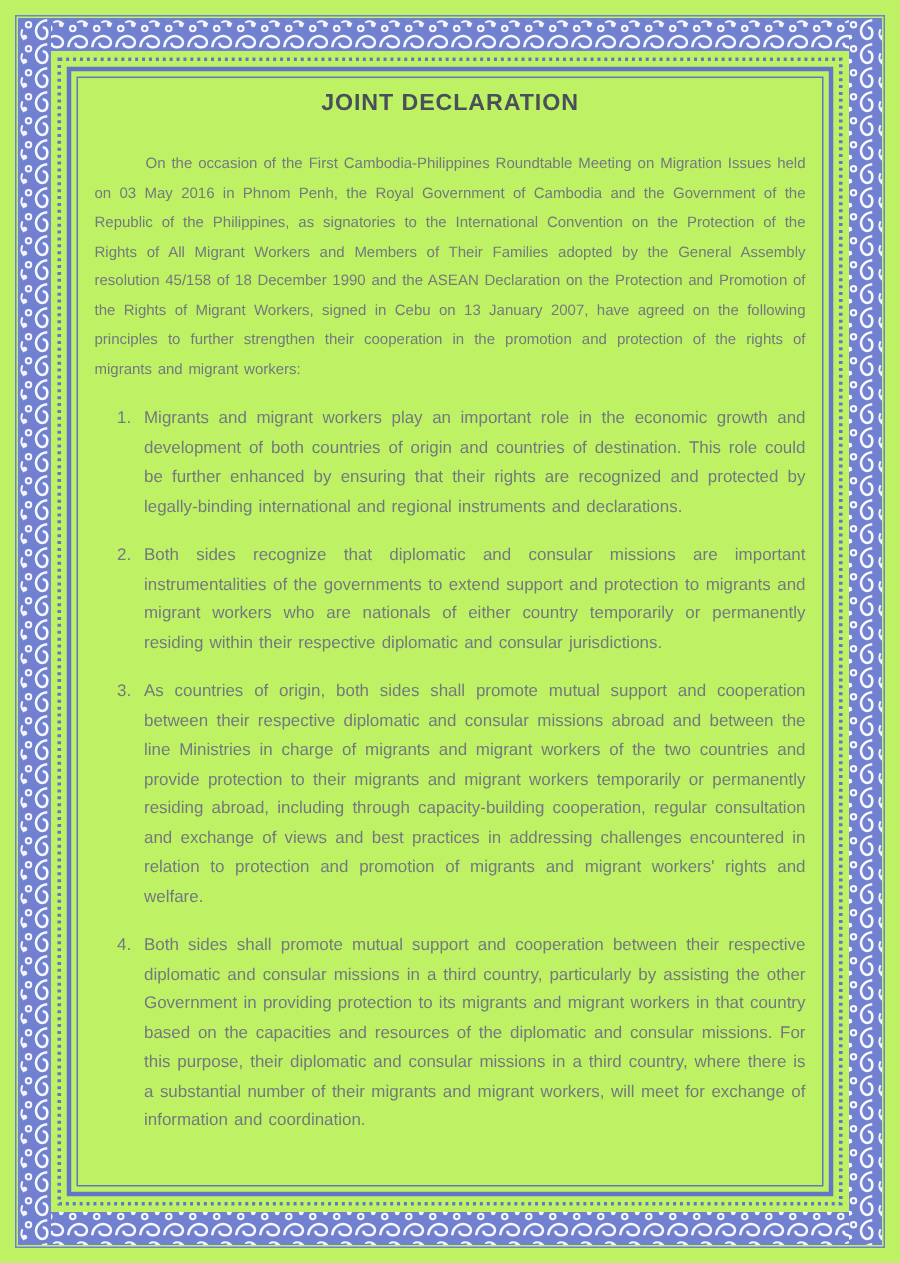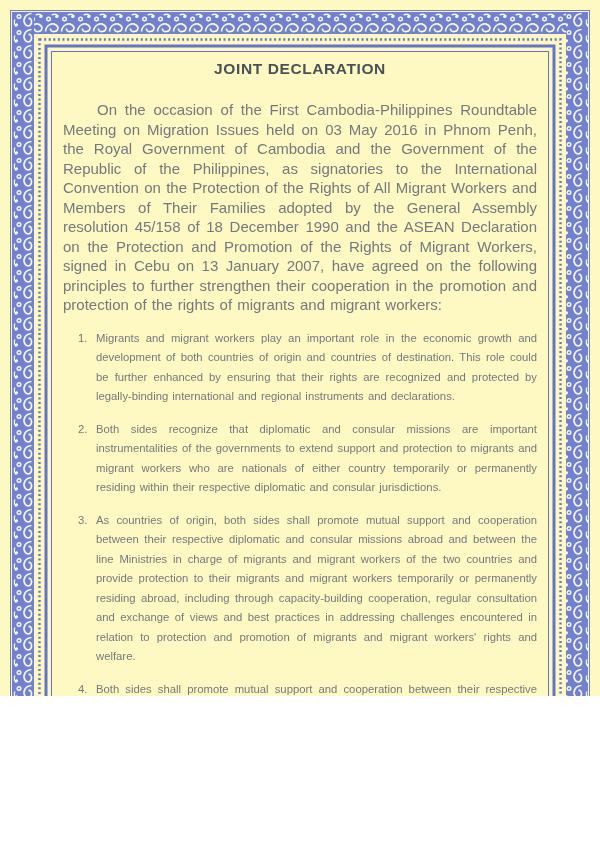--- a/index.html
+++ b/index.html
@@ -1,20 +1,20 @@
 <!DOCTYPE html>
 <html><head>
 <meta charset="utf-8">
 <style>
   html, body { margin: 0; padding: 0; background: #ffffff; }
   .page {
     position: relative;
     width: 600px;
-    height: 696px;
-    background: #fef9c3;
+    height: 842px;
+    background: #bef264;
     overflow: hidden;
     font-family: "Liberation Sans", sans-serif;
     box-sizing: border-box;
   }
   .border-svg { position: absolute; left: 0; top: 0; }
   .content {
     position: absolute;
     left: 63px;
     top: 60px;
     width: 474px;
@@ -23,21 +23,21 @@
   .title {
     margin: 0;
     text-align: center;
     font-size: 15.5px;
     font-weight: bold;
     letter-spacing: 0.6px;
     color: #4a505a;
   }
   .intro {
     margin: 22px 0 0 0;
-    font-size: 15px;
+    font-size: 10px;
     line-height: 19.5px;
     text-align: justify;
     text-indent: 34px;
     word-spacing: 1px;
   }
   .principles {
     margin: 14px 0 0 0;
     padding: 0;
     list-style: none;
   }

